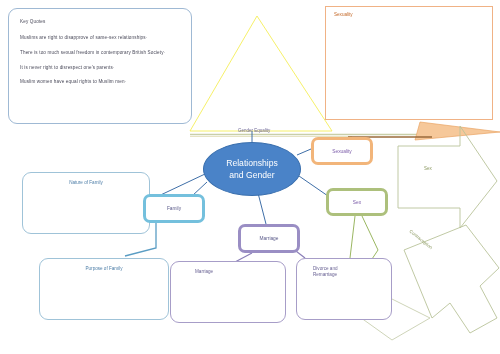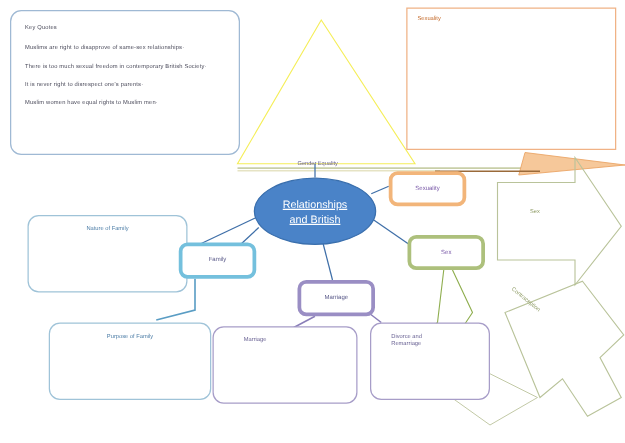--- a/index.html
+++ b/index.html
@@ -57,21 +57,20 @@
     background: #4a83c8;
     border: 1px solid #3a6fad;
     display: flex;
     align-items: center;
     justify-content: center;
     text-align: center;
     color: #ffffff;
     font-size: 8.6px;
     line-height: 1.4;
     z-index: 6;
-    text-decoration: underline;
   }
 
   
   .branch {
     display: flex;
     align-items: center;
     justify-content: center;
     background: #ffffff;
     border-radius: 7px;
     font-size: 4.8px;
@@ -256,21 +255,21 @@
     <span>Family</span>
   </div>
 
   <div class="shape branch branch-marriage">
     <span>Marriage</span>
   </div>
 
   <div class="shape central">
     <div>
       <div>Relationships</div>
-      <div>and British</div>
+      <div>and Gender</div>
     </div>
   </div>
 
   <span class="free-label label-gender">Gender Equality</span>
 
   <span class="free-label label-sex-arrow">Sex</span>
 
   <span class="free-label label-contraception">Contraception</span>
 
 </div>

